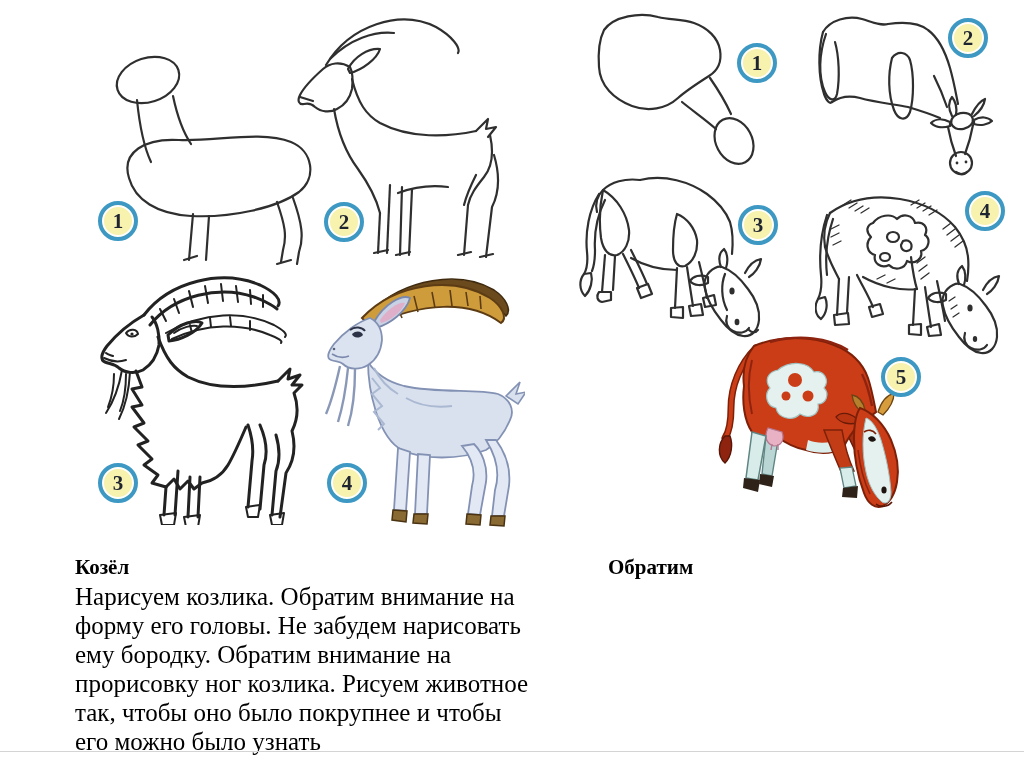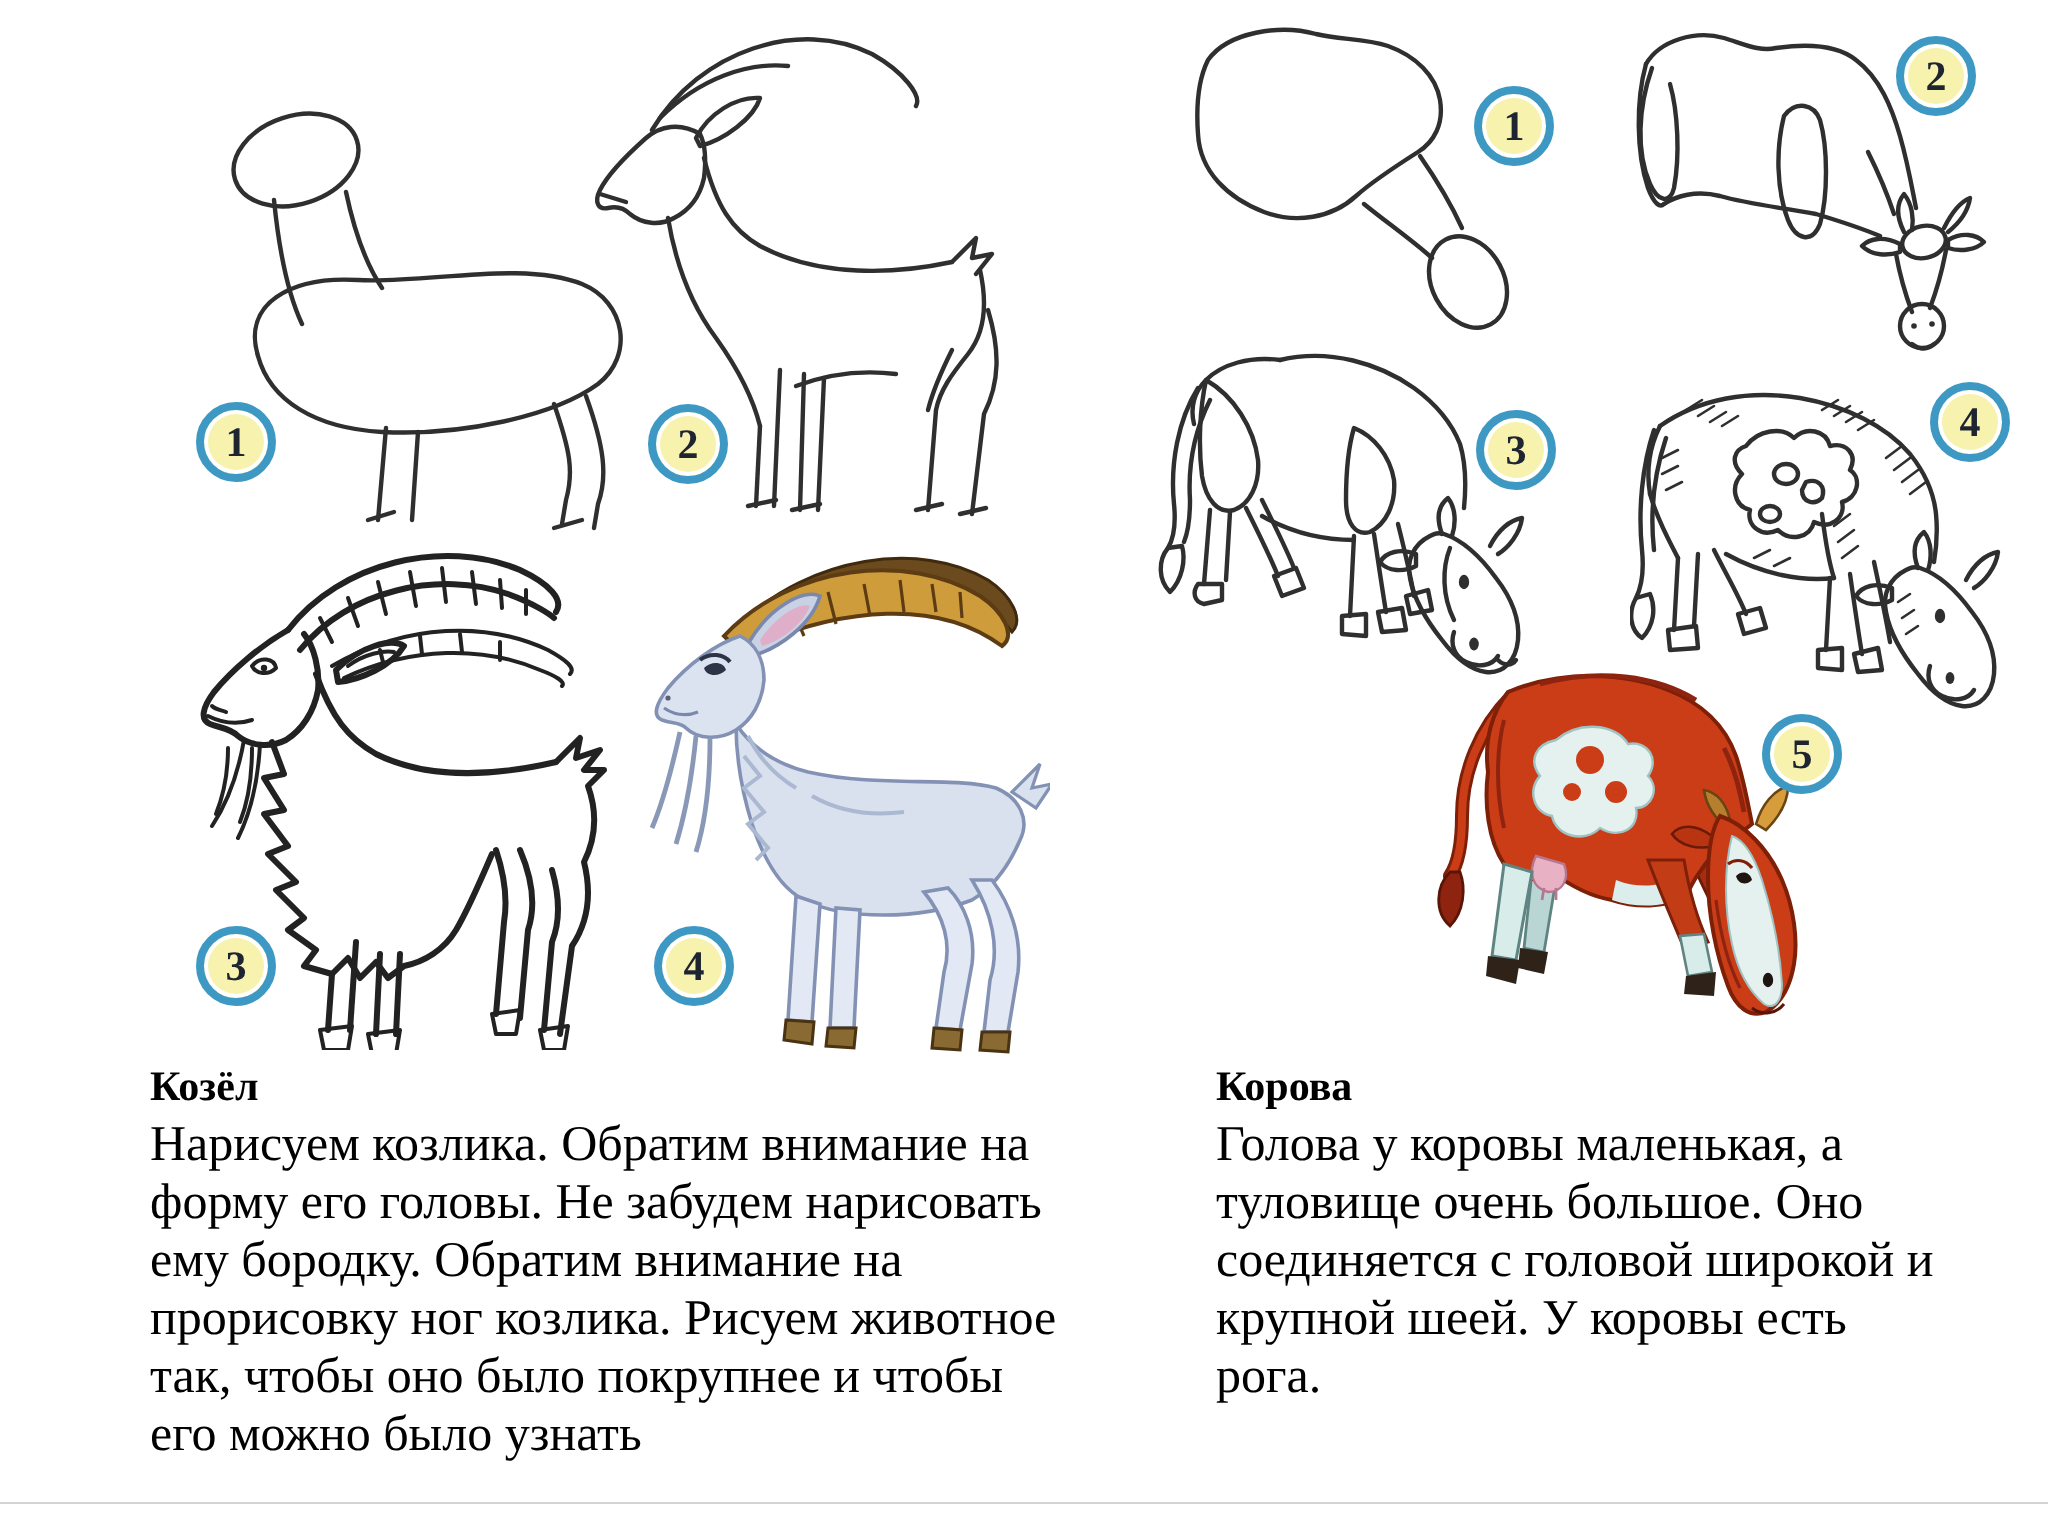--- a/index.html
+++ b/index.html
@@ -16,21 +16,21 @@
   .hatch{ stroke:#2f2f2f; fill:none; stroke-width:1.3; stroke-linecap:round; }
 
   .badge {
     position:absolute; box-sizing:border-box; width:40px; height:40px;
     border-radius:50%; background:#f7f2ae; border:4px solid #3d99c4;
     box-shadow: inset 0 0 0 2px #ffffff;
     display:flex; align-items:center; justify-content:center;
     font-family:"Liberation Serif", serif; font-weight:700; font-size:21px; color:#1e2430;
   }
 
-  .caption { position:absolute; color:#000; }
+  .caption { position:absolute; color:#000;margin-top:24px; }
   .caption h2 { margin:0; font-size:21px; line-height:29px; font-weight:700; }
   .caption p  { margin:0; font-size:25px; line-height:29px; white-space:pre-line; }
   .caption-goat { left:75px;  top:529px; width:478px; }
   .caption-cow  { left:608px; top:529px; width:392px; }
 
   .divider { position:absolute; left:0; top:751px; width:1024px; height:1px; background:#d4d4d4; }
 </style>
 </head>
 <body>
 
@@ -453,22 +453,17 @@
   <div class="caption caption-goat">
     <h2>Козёл</h2>
     <p>Нарисуем козлика. Обратим внимание на
 форму его головы. Не забудем нарисовать
 ему бородку. Обратим внимание на
 прорисовку ног козлика. Рисуем животное
 так, чтобы оно было покрупнее и чтобы
 его можно было узнать</p>
   </div>
   <div class="caption caption-cow">
-    <h2>Корова</h2>
-    <p>Голова у коровы маленькая, а
-туловище очень большое. Оно
-соединяется с головой широкой и
-крупной шеей. У коровы есть
-рога.</p>
+    <h2>Обратим</h2>
   </div>
 
   <div class="divider"></div>
 </div>
 
 </body></html>

